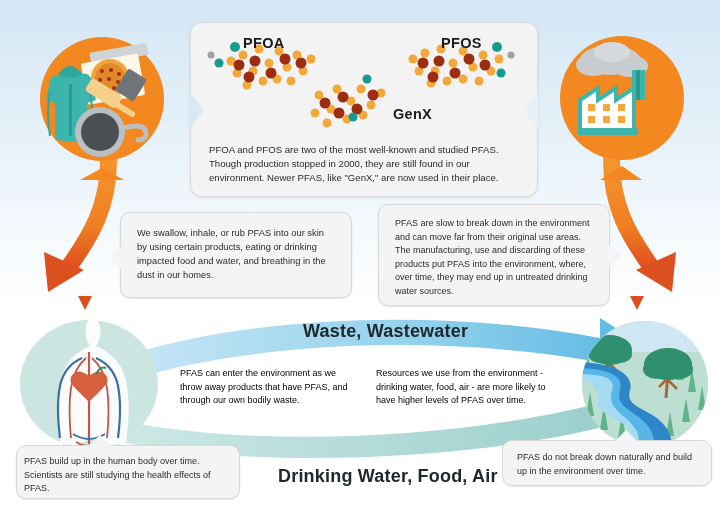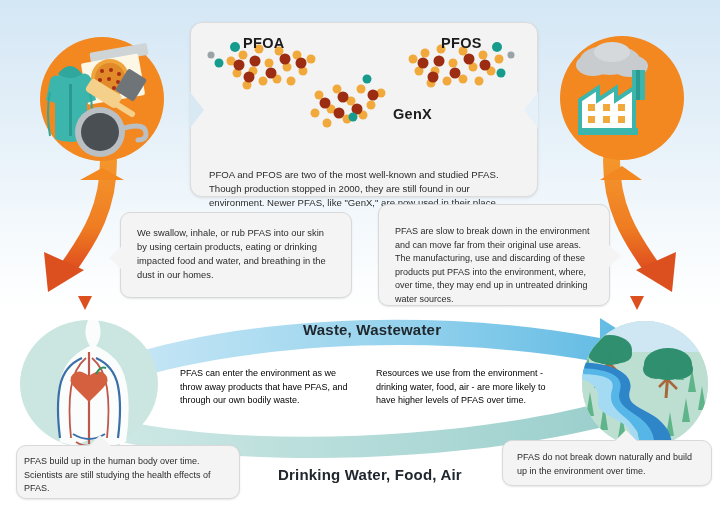--- a/index.html
+++ b/index.html
@@ -38,25 +38,25 @@
   }
   .notch-in-left{position:absolute;left:-1px;top:50%;margin-top:-18px;width:0;height:0;
      border-top:18px solid transparent;border-bottom:18px solid transparent;border-left:14px solid #d9e9f4;}
   .notch-in-right{position:absolute;right:-1px;top:50%;margin-top:-18px;width:0;height:0;
      border-top:18px solid transparent;border-bottom:18px solid transparent;border-right:14px solid #e6f0f8;}
 
   #hero .lbl{position:absolute;font-weight:bold;font-size:14.5px;color:#1b1b1b;letter-spacing:.3px;}
   #lbl-pfoa{left:52px;top:11px;}
   #lbl-pfos{left:250px;top:11px;}
   #lbl-genx{left:202px;top:82px;}
-  #hero .heroText{position:absolute;left:18px;top:120px;width:316px;font-size:9.6px;line-height:1.48;color:#2b2b2b;margin-top:25px;}
+  #hero .heroText{position:absolute;left:18px;top:120px;width:316px;font-size:9.6px;line-height:1.48;color:#2b2b2b;}
 
   
   .bandlabel{
-    position:absolute;font-weight:bold;font-size:15px;color:#20282e;
+    position:absolute;font-weight:bold;font-size:18px;color:#20282e;
     letter-spacing:.2px;white-space:nowrap;
   }
 
   
   .t96{font-size:9.3px;line-height:1.5;}
   .t92{font-size:9.0px;line-height:1.5;}
 
   .tail-up{
     position:absolute;width:0;height:0;
     border-left:11px solid transparent;border-right:11px solid transparent;
@@ -302,21 +302,21 @@
     <div class="lbl" id="lbl-pfos">PFOS</div>
     <div class="lbl" id="lbl-genx">GenX</div>
     <div class="heroText">PFOA and PFOS are two of the most well-known and studied PFAS. Though production stopped in 2000, they are still found in our environment. Newer PFAS, like "GenX," are now used in their place.</div>
   </div>
 
   <div class="bubble" style="left:120px;top:212px;width:232px;height:86px;padding:14px 16px;">
     <div class="tail-left" style="left:-12px;top:34px;"></div>
     <p class="t96">We swallow, inhale, or rub PFAS into our skin by using certain products, eating or drinking impacted food and water, and breathing in the dust in our homes.</p>
   </div>
 
-  <div class="bubble" style="left:378px;top:204px;width:232px;height:102px;padding:20px 16px;">
+  <div class="bubble" style="left:378px;top:204px;width:232px;height:102px;padding:12px 16px;">
     <div class="tail-right" style="right:-12px;top:40px;"></div>
     <p class="t92">PFAS are slow to break down in the environment and can move far from their original use areas. The manufacturing, use and discarding of these products put PFAS into the environment, where, over time, they may end up in untreated drinking water sources.</p>
   </div>
 
   <div class="abs" style="left:18px;top:318px;width:142px;height:132px;">
     <svg width="142" height="132" viewBox="0 0 142 132">
       <ellipse cx="71" cy="66" rx="69" ry="64" fill="#cbe6e0"></ellipse>
       <g>
         <path d="M62,2 q9,-8 18,0 q6,14 -2,26 q10,4 20,14 q10,12 12,34 q2,22 -2,48 l-14,4 l-14,-6 l-10,0 l-14,6 l-14,-4 q-4,-26 -2,-48 q2,-22 12,-34 q10,-10 20,-14 q-8,-12 -2,-26 Z" fill="#ffffff" opacity="0.92"></path>
         <path d="M71,34 L71,126" stroke="#c0574b" stroke-width="2.2" fill="none"></path>

